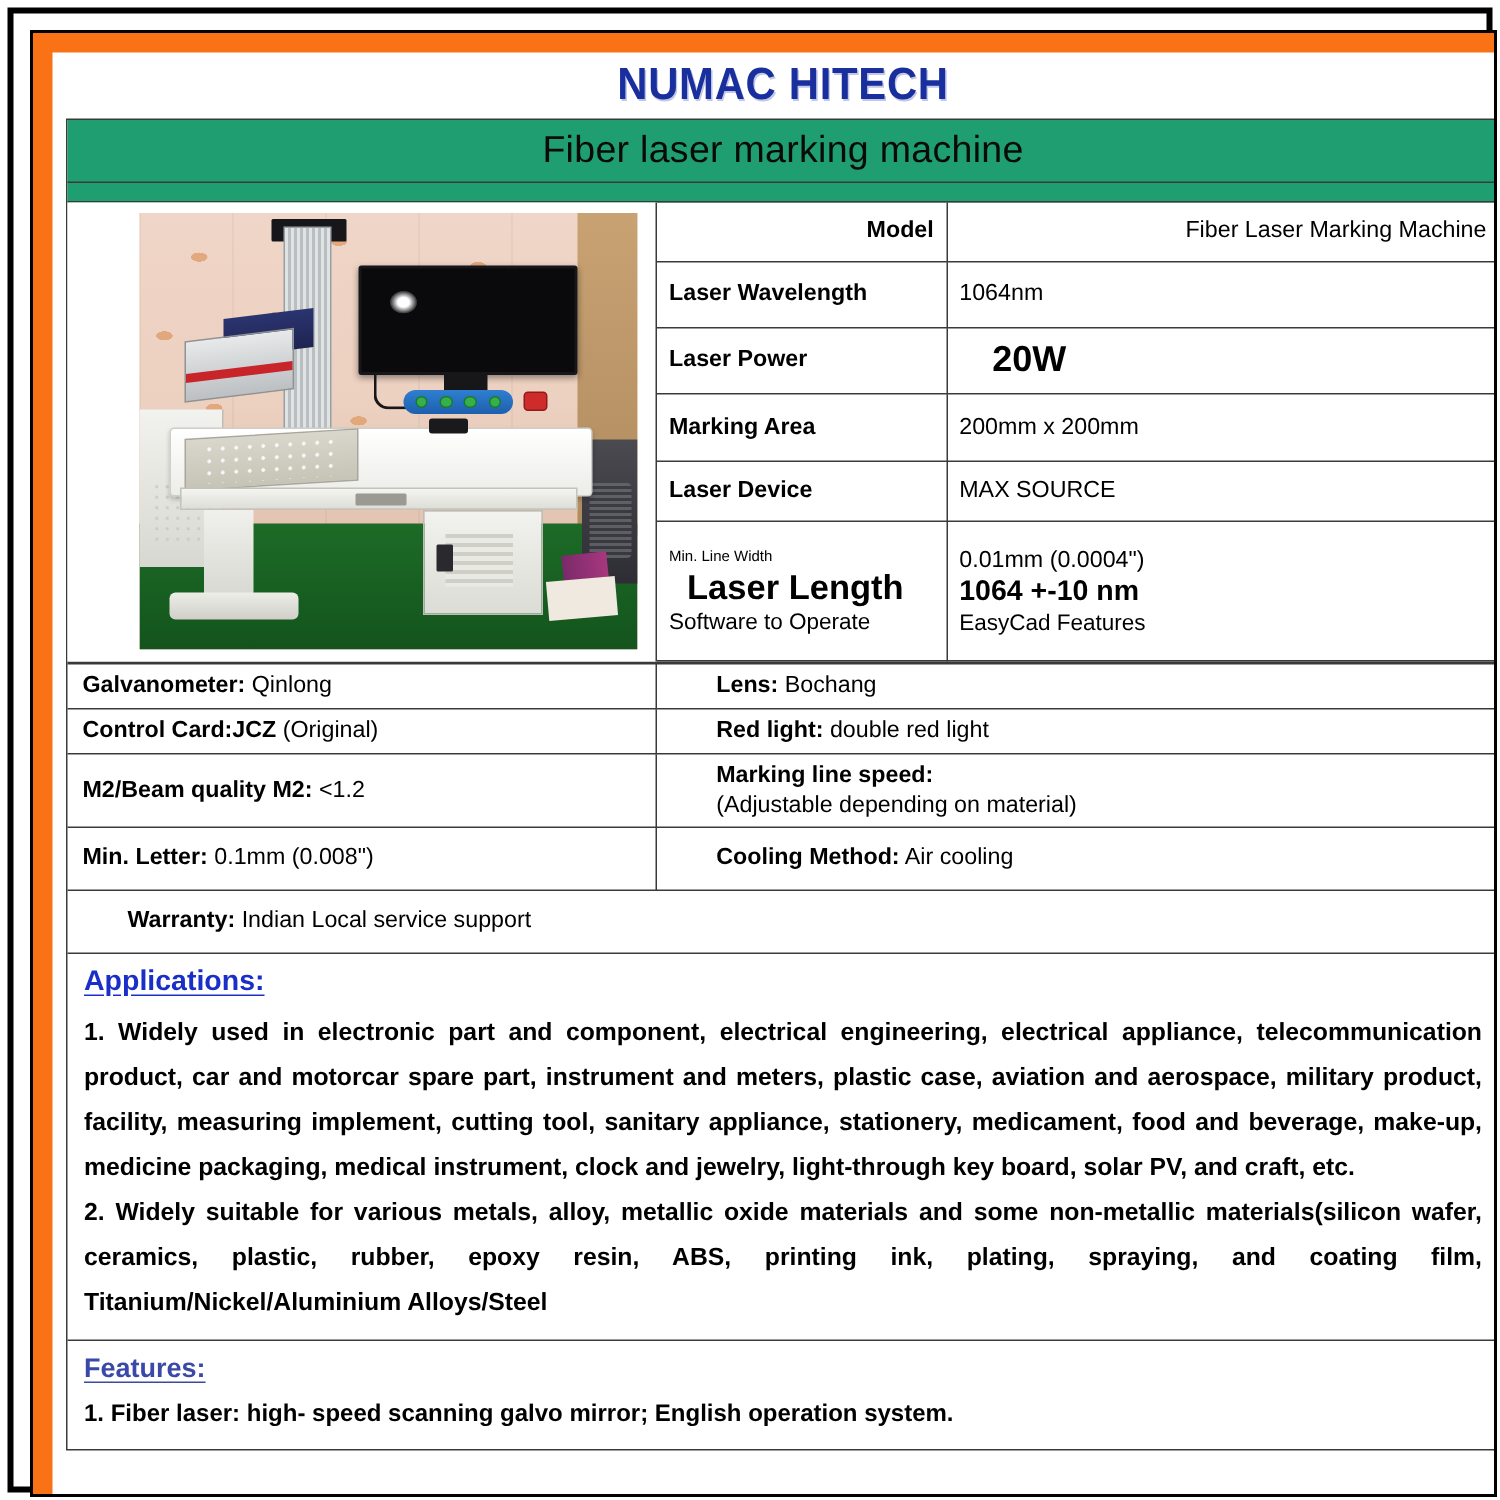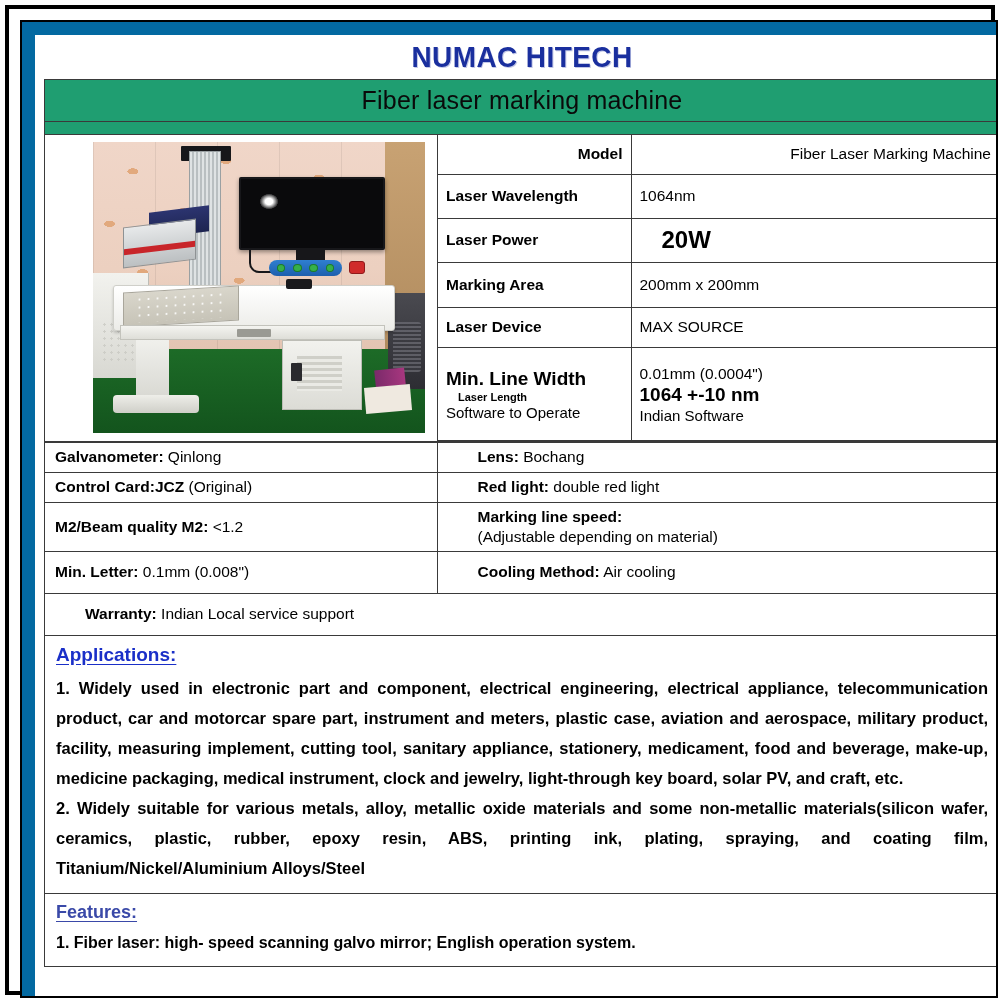--- a/index.html
+++ b/index.html
@@ -24,21 +24,21 @@
     left: 5px; top: 5px;
     width: 990px; height: 990px;
     border: 4px solid #000000;
     background: #ffffff;
   }
   #frame-inner {
     position: absolute;
     left: 11px; top: 11px;
     width: 978px; height: 978px;
     border: 2px solid #000000;
-    background: #0369a1;
+    background: #f97316;
     overflow: hidden;
   }
   #content {
     position: absolute;
     left: 13px; top: 13px;
     width: 974px; height: 974px;
     background: #ffffff;
   }
 
   
@@ -211,22 +211,22 @@
   .spec-label { width: 193px; font-weight: bold; }
   .spec-value { font-weight: normal; }
   .h-model  { height: 39px; }
   .h-wave   { height: 44px; }
   .h-power  { height: 44px; }
   .h-area   { height: 45px; }
   .h-device { height: 40px; }
   .h-multi  { height: 93px; vertical-align: top !important; }
   .big-val { font-size: 24px; font-weight: bold; padding-left: 22px; display:block; }
   .cell-stack { display: flex; flex-direction: column; gap: 1px; padding-top: 2px; }
-  .cs-1 { font-weight: bold; font-size: 19px; }
-  .cs-2 { font-weight: bold; font-size: 11px; padding-left: 12px; }
+  .cs-1 { font-weight: normal; font-size: 10px; }
+  .cs-2 { font-weight: bold; font-size: 23px; padding-left: 12px; }
   .cs-3 { font-weight: normal; font-size: 15px; }
   .vs-1 { font-weight: normal; font-size: 15.5px; }
   .vs-2 { font-weight: bold; font-size: 19px; }
   .vs-3 { font-weight: normal; font-size: 15px; }
   .multi-left { padding: 2px 8px 2px 8px !important; }
 
   
   .pair-table { width: 100%; border-collapse: collapse; table-layout: fixed; }
   .pair-table td {
     border: 1px solid #3a3a3a;
@@ -356,21 +356,21 @@
                   <div class="cell-stack">
                     <span class="cs-1">Min. Line Width</span>
                     <span class="cs-2">Laser Length</span>
                     <span class="cs-3">Software to Operate</span>
                   </div>
                 </td>
                 <td class="multi-left">
                   <div class="cell-stack">
                     <span class="vs-1">0.01mm (0.0004")</span>
                     <span class="vs-2">1064 +-10 nm</span>
-                    <span class="vs-3">Indian Software</span>
+                    <span class="vs-3">EasyCad Features</span>
                   </div>
                 </td>
               </tr>
             </tbody>
           </table>
         </div>
 
       </div>
 
       <table class="pair-table">

